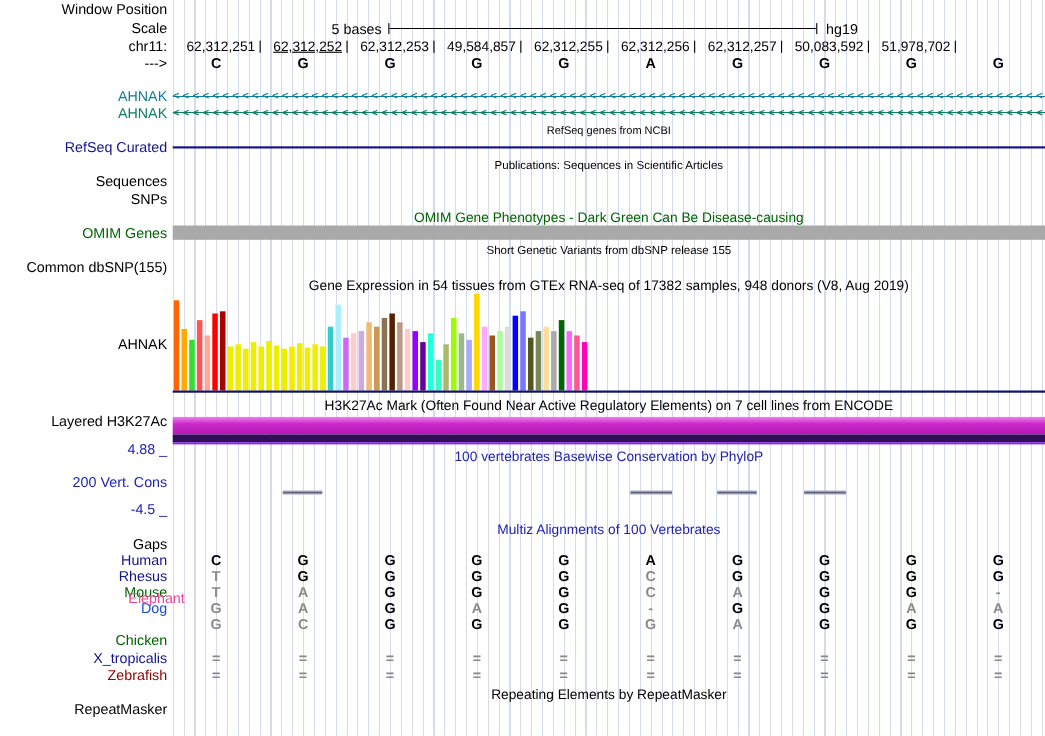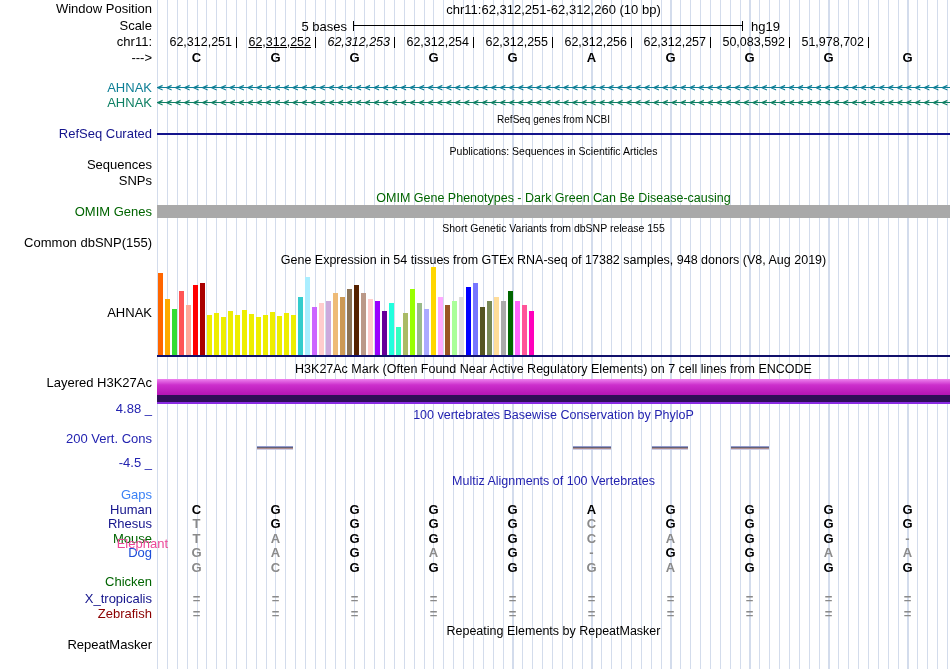--- a/index.html
+++ b/index.html
@@ -40,38 +40,37 @@
   .mz-cell { position:absolute; width:79px; text-align:center; font-size:13px; line-height:14px; font-weight:bold; }
   .layer { position:absolute; inset:0; }
 </style>
 </head>
 <body>
 
 <div id="stage">
   <div class="grid-bg"></div>
 
   <div class="hdr-row">
-    <span>chr11:62,312,251-62,312,260 (10 bp)</span>
   </div>
   <div class="lbl" style="top:2px">Window Position</div>
 
   <div class="lbl" style="top:19px">Scale</div>
   <div class="scale-value">5 bases</div>
   <div class="scale-bar"></div>
   <div class="scale-right">hg19</div>
 
   <div class="lbl" style="top:35px">chr11:</div>
   <div id="ruler" class="layer">
       <div class="ruler-num" style="left: 158px;">62,312,251</div>
       <div class="ruler-tick" style="left: 236px;"></div>
       <div class="ruler-num" style="left: 237px; text-decoration: underline;">62,312,252</div>
       <div class="ruler-tick" style="left: 315px;"></div>
-      <div class="ruler-num" style="left: 316px; font-style: italic;">62,312,253</div>
+      <div class="ruler-num" style="left: 316px;">62,312,253</div>
       <div class="ruler-tick" style="left: 394px;"></div>
-      <div class="ruler-num" style="left: 395px;">62,312,254</div>
+      <div class="ruler-num" style="left: 395px;">49,584,857</div>
       <div class="ruler-tick" style="left: 473px;"></div>
       <div class="ruler-num" style="left: 474px;">62,312,255</div>
       <div class="ruler-tick" style="left: 552px;"></div>
       <div class="ruler-num" style="left: 553px;">62,312,256</div>
       <div class="ruler-tick" style="left: 631px;"></div>
       <div class="ruler-num" style="left: 632px;">62,312,257</div>
       <div class="ruler-tick" style="left: 710px;"></div>
       <div class="ruler-num" style="left: 711px;">50,083,592</div>
       <div class="ruler-tick" style="left: 789px;"></div>
       <div class="ruler-num" style="left: 790px;">51,978,702</div>
@@ -184,21 +183,21 @@
   <div class="lbl c-blue" style="top:456px">-4.5 _</div>
   <div id="cons" class="layer">
       <div class="blip" style="left: 257px; width: 36px;"></div>
       <div class="blip" style="left: 573px; width: 38px;"></div>
       <div class="blip" style="left: 652px; width: 36px;"></div>
       <div class="blip" style="left: 731px; width: 38px;"></div>
     </div>
 
   <div class="title c-blue" style="top:474px">Multiz Alignments of 100 Vertebrates</div>
   <div id="multiz" class="layer">
-      <div class="lbl" style="top: 488px; color: #3b82f6;">Gaps</div>
+      <div class="lbl" style="top: 488px; color: #000000;">Gaps</div>
       <div class="lbl" style="top: 503px; color: rgb(20, 20, 140);">Human</div>
       <div class="mz-cell" style="left: 157px; top: 503px; color: rgb(0, 0, 0);">C</div>
       <div class="mz-cell" style="left: 236px; top: 503px; color: rgb(0, 0, 0);">G</div>
       <div class="mz-cell" style="left: 315px; top: 503px; color: rgb(0, 0, 0);">G</div>
       <div class="mz-cell" style="left: 394px; top: 503px; color: rgb(0, 0, 0);">G</div>
       <div class="mz-cell" style="left: 473px; top: 503px; color: rgb(0, 0, 0);">G</div>
       <div class="mz-cell" style="left: 552px; top: 503px; color: rgb(0, 0, 0);">A</div>
       <div class="mz-cell" style="left: 631px; top: 503px; color: rgb(0, 0, 0);">G</div>
       <div class="mz-cell" style="left: 710px; top: 503px; color: rgb(0, 0, 0);">G</div>
       <div class="mz-cell" style="left: 789px; top: 503px; color: rgb(0, 0, 0);">G</div>

